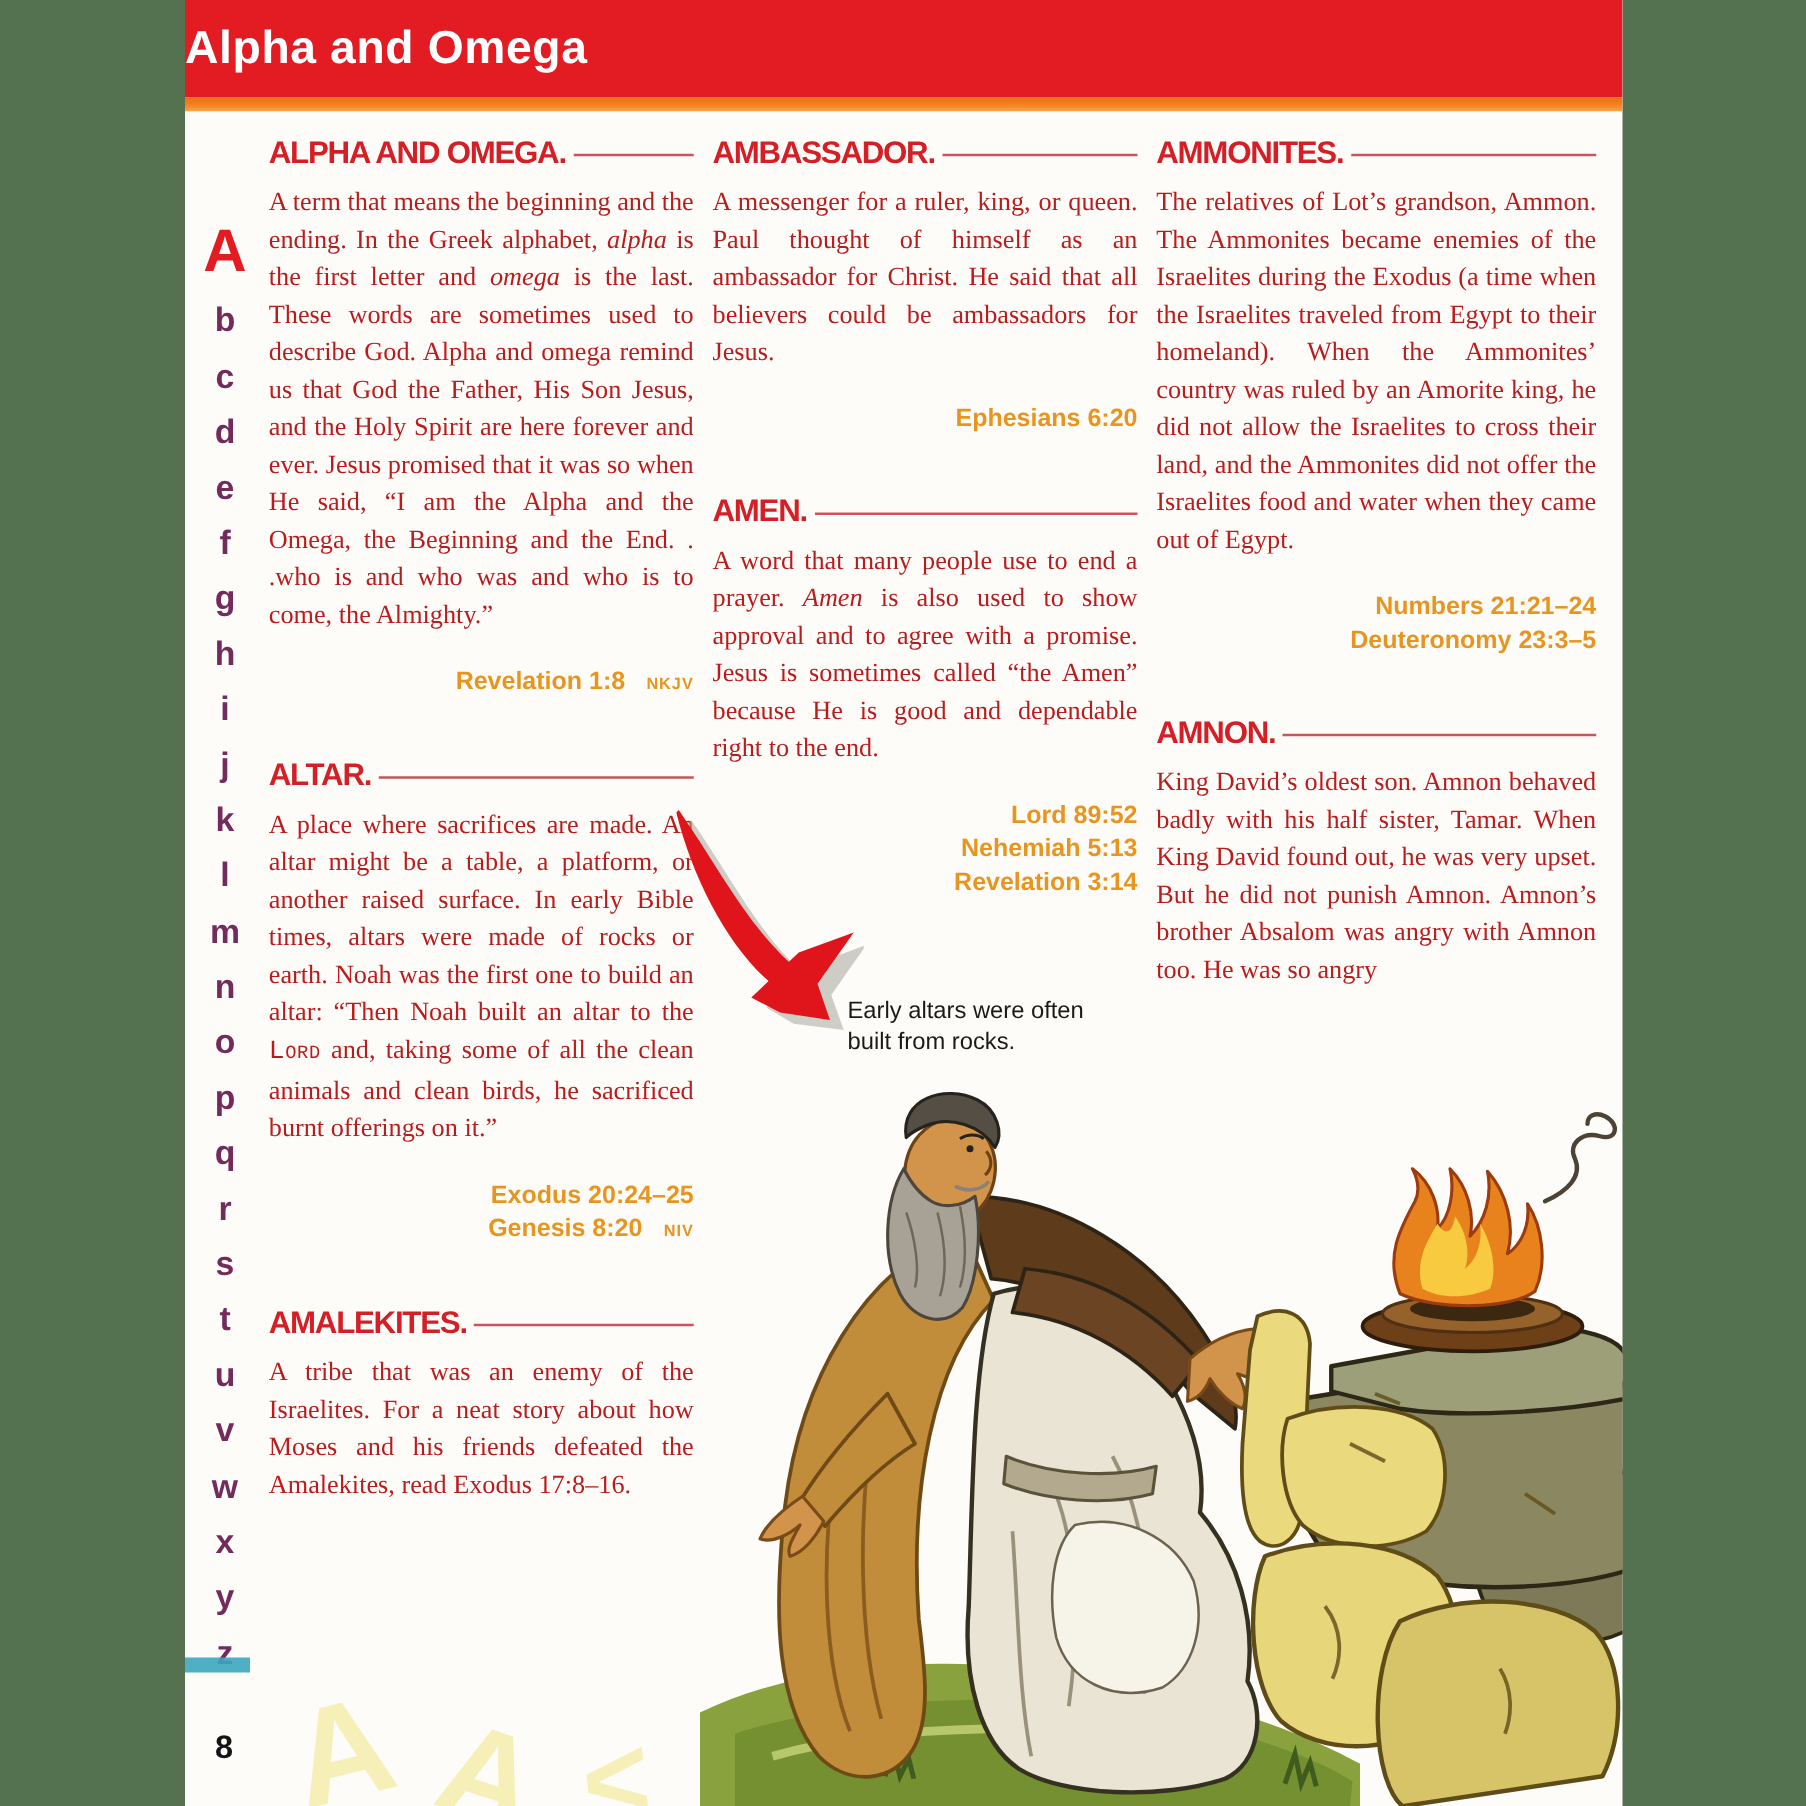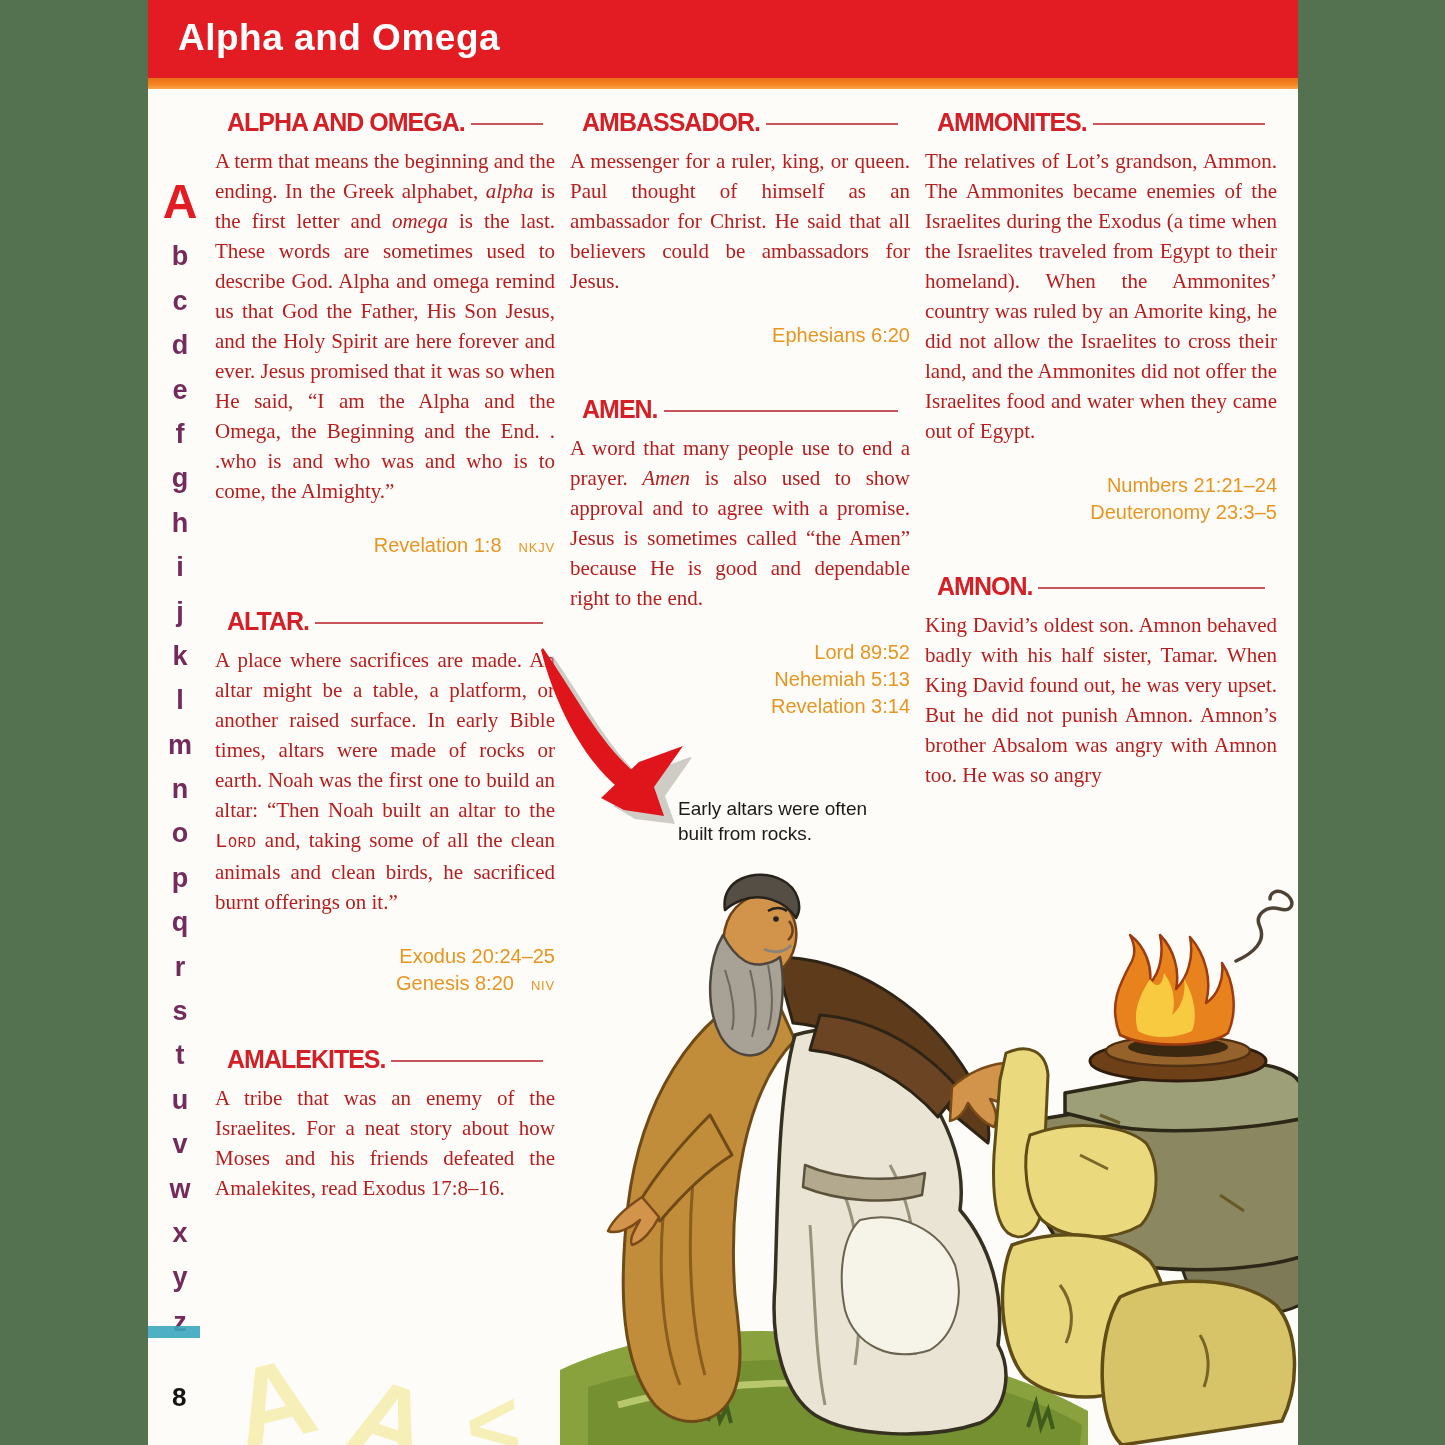--- a/index.html
+++ b/index.html
@@ -2,47 +2,47 @@
 <html><head>
 <meta charset="utf-8">
 <style>
   html,body{margin:0;padding:0;background:#2f2f2f;}
   .stage{position:relative;width:1445px;height:1445px;margin:0 auto;background:#547150;overflow:hidden;
          font-family:"Liberation Sans",sans-serif;}
   .page{position:absolute;left:148px;top:0;width:1150px;height:1445px;background:#fdfcf9;overflow:hidden;}
 
   
   .band{position:absolute;left:0;top:0;width:100%;height:78px;background:#e31b22;}
-  .band-title{display:block;padding-left:30px;line-height:76px;color:#ffffff;font-weight:bold;
+  .band-title{display:block;line-height:76px;color:#ffffff;font-weight:bold;
               font-size:37px;letter-spacing:.5px;}
   .stripe{position:absolute;left:0;top:78px;width:100%;height:11px;
           background:linear-gradient(#e97014,#f58220 55%,#f9a64a);}
 
   
   .alpha{position:absolute;left:6px;top:178px;width:52px;height:1158px;
          display:flex;flex-direction:column;justify-content:space-between;align-items:center;}
   .alpha span{font-weight:bold;font-size:27px;color:#722b5b;line-height:1;}
   .alpha .cur{font-size:48px;color:#e31b22;}
 
   
   .col{position:absolute;top:108px;}
   .c1{left:67px;width:340px;}
   .c2{left:422px;width:340px;}
   .c3{left:777px;width:352px;}
 
   .entry+.entry{margin-top:46px;}
-  .term{display:flex;align-items:center;margin:0 12px 9px;}
+  .term{display:flex;align-items:center;margin:0 0 9px;}
   .term-text{color:#d41f26;font-weight:bold;font-size:25px;letter-spacing:-1px;white-space:nowrap;}
   .rule{flex:1;height:2px;background:#c9555a;margin-left:6px;margin-top:3px;}
   .body{margin:0;font-family:"Liberation Serif",serif;font-size:21px;line-height:30px;color:#b91c1c;
         text-align:justify;}
   .body i{font-style:italic;}
   .sc{font-variant:small-caps;letter-spacing:.5px;font-family:Liberation Mono, monospace;}
   .refs{margin-top:26px;text-align:right;}
-  .ref-line{font-weight:normal;color:#e8951f;font-size:20px;line-height:27px;}
+  .ref-line{font-weight:bold;color:#e8951f;font-size:20px;line-height:27px;}
   .ref-ver{font-size:13px;letter-spacing:.8px;margin-left:17px;}
 
   
   .caption{position:absolute;left:530px;top:796px;width:220px;font-weight:normal;font-size:19px;
            line-height:25px;color:#1c1a16;}
   .arrow-svg{position:absolute;left:393px;top:648px;}
 
   
   .illo{position:absolute;left:412px;top:865px;}
 

